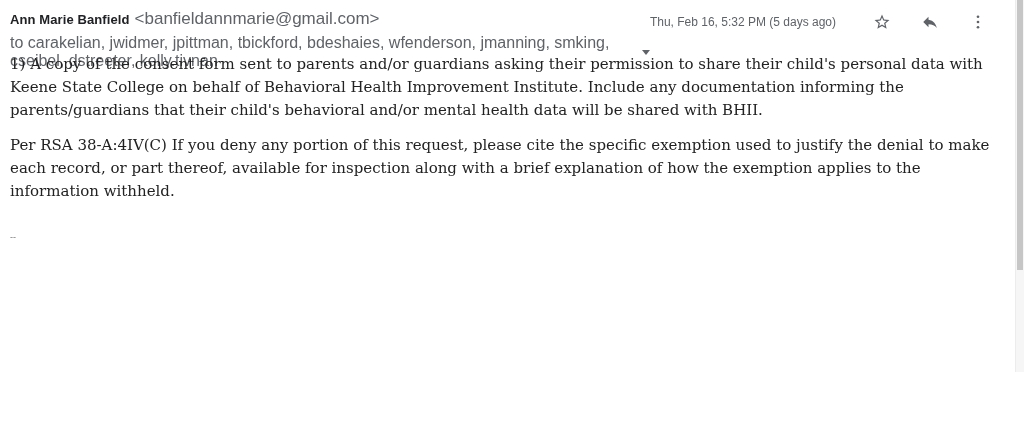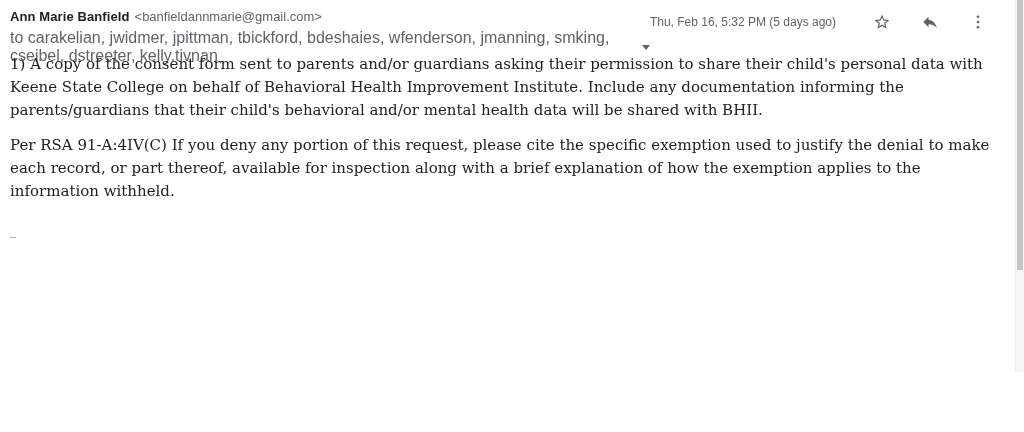--- a/index.html
+++ b/index.html
@@ -22,21 +22,21 @@
     align-items: flex-start;
   }
   .header-left { min-width: 0; }
   .sender-row { display: flex; align-items: baseline; gap: 5px; }
   .sender-name {
     font-size: 13px;
     font-weight: bold;
     color: #202124;
     letter-spacing: .1px;
   }
-  .sender-email { font-size: 13px; color: #5f6368; }
+  .sender-email { font-size: 17px; color: #5f6368; }
   .recipients-row {
     margin-top: 5px;
     display: flex;
     align-items: center;
     gap: 6px;
     font-size: 16px;
     color: #5f6368;
     cursor: pointer;
   }
   .caret {
@@ -143,21 +143,21 @@
               <circle cx="12" cy="12" r="1.8"></circle>
               <circle cx="12" cy="19" r="1.8"></circle>
           </svg>
         </span>
       </button>
     </div>
   </div>
 
   <div class="email-body">
     <p>1) A copy of the consent form sent to parents and/or guardians asking their permission to share their child's personal data with Keene State College on behalf of Behavioral Health Improvement Institute. Include any documentation informing the parents/guardians that their child's behavioral and/or mental health data will be shared with BHII.</p>
-    <p>Per RSA 91-A:4IV(C) If you deny any portion of this request, please cite the specific exemption used to justify the denial to make each record, or part thereof, available for inspection along with a brief explanation of how the exemption applies to the information withheld.</p>
+    <p>Per RSA 38-A:4IV(C) If you deny any portion of this request, please cite the specific exemption used to justify the denial to make each record, or part thereof, available for inspection along with a brief explanation of how the exemption applies to the information withheld.</p>
     <div class="sig-separator">--</div>
 
   </div>
 
   <div class="scrollbar-track">
     <div class="scrollbar-thumb"></div>
   </div>
 
 </div>
 

